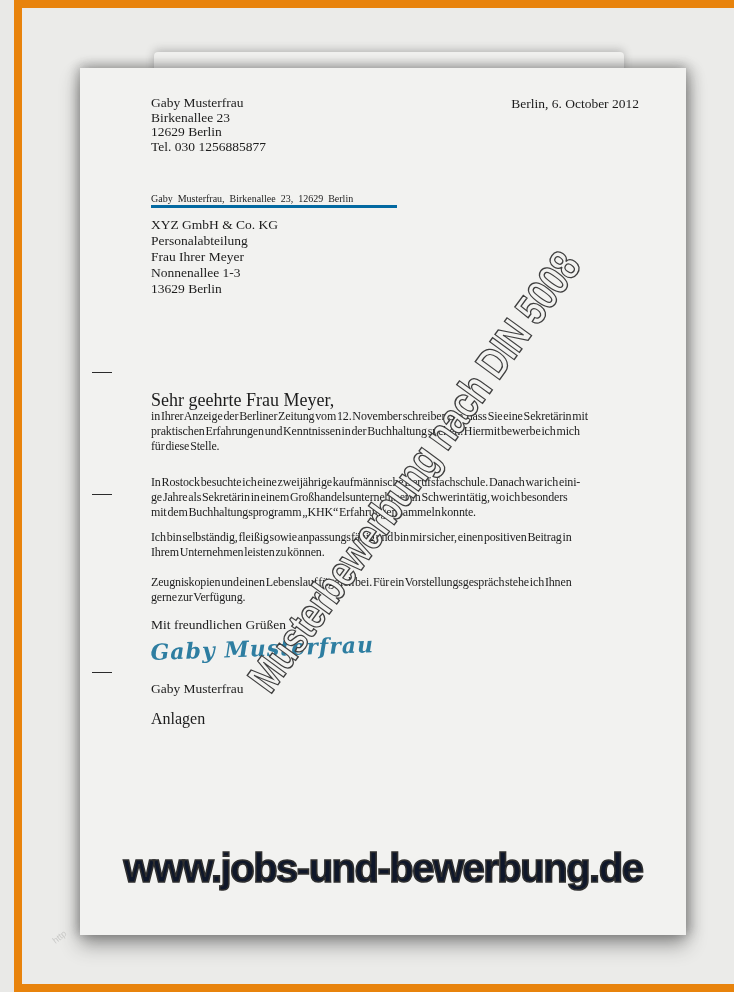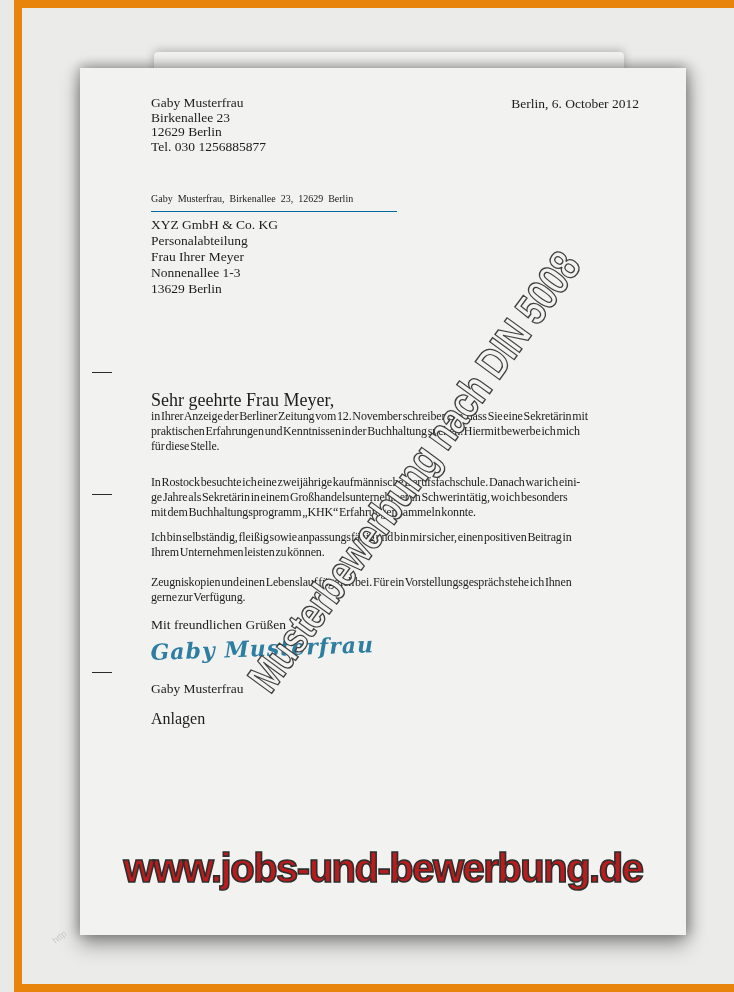--- a/index.html
+++ b/index.html
@@ -36,22 +36,22 @@
       -5px 0 10px rgba(50,50,50,0.14),
       6px 0 12px rgba(50,50,50,0.22);
     color: #1c1c1c;
   }
   .abs { position: absolute; }
   .sender { left: 71px; top: 28px; font-size: 13.5px; line-height: 14.7px; }
   .date-line { right: 47px; top: 28px; font-size: 13.5px; }
   .return-address {
     left: 71px; top: 125px; width: 246px;
     font-size: 10px; word-spacing: 2.5px;
-    padding-bottom: 7px;
-    border-bottom: 1px solid #0369a1;
+    padding-bottom: 1px;
+    border-bottom: 3px solid #0369a1;
     white-space: nowrap;
   }
   .recipient { left: 71px; top: 149px; font-size: 13.5px; line-height: 16px; }
   .subject {
     left: 71px; top: 275px;
     font-size: 12px; font-weight: bold;
     word-spacing: 2px; letter-spacing: -0.1px;
     white-space: pre;
   }
   .salutation { left: 71px; top: 322px; font-size: 18px; }
@@ -92,21 +92,21 @@
     white-space: nowrap;
     transform: translate(-50%, -50%) rotate(-54deg) scaleX(0.8);
     pointer-events: none;
   }
   .url-watermark {
     left: 0; top: 778px; width: 100%;
     text-align: center;
     font-family: "Liberation Sans", sans-serif;
     font-weight: bold; font-size: 40px;
     letter-spacing: -1.5px;
-    color: #b91c1c;
+    color: #0f172a;
     -webkit-text-stroke: 1.6px #2e2e2e;
     white-space: nowrap;
   }
   .http-fragment {
     position: absolute;
     left: 30px; top: 924px;
     font-family: "Liberation Sans", sans-serif;
     font-size: 9px; color: #c9c9c7;
     transform: rotate(-38deg);
   }

